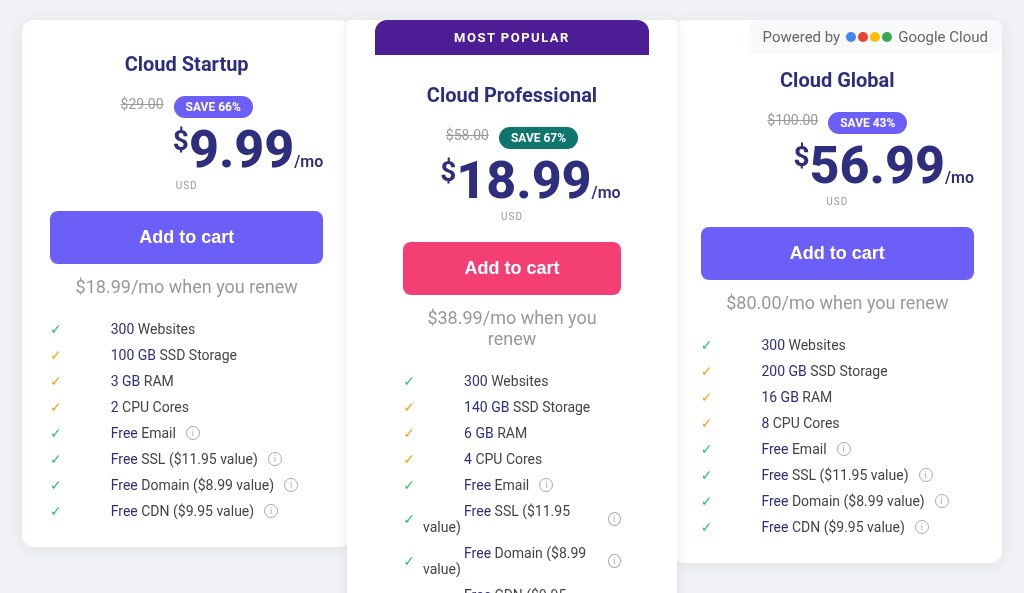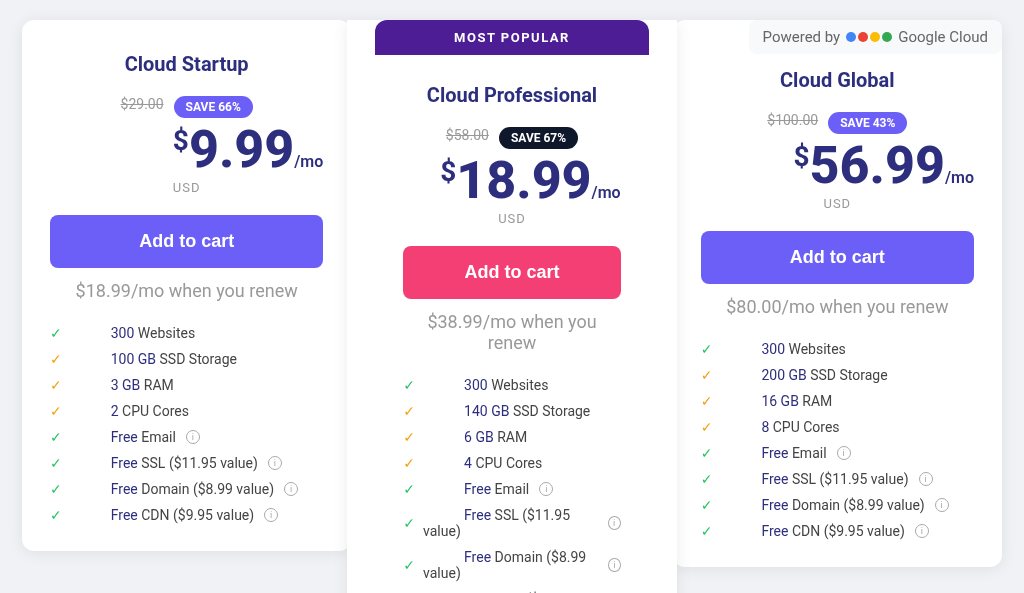--- a/index.html
+++ b/index.html
@@ -97,21 +97,21 @@
     }
     .save-badge {
       background: #6c5ff7;
       color: #fff;
       border-radius: 20px;
       padding: 4px 12px;
       font-size: 12px;
       font-weight: 700;
     }
     .save-badge.pink {
-      background: #0f172a;
+      background: #0f766e;
     }
     .main-price {
       text-align: right;
       margin-bottom: 4px;
       color: #2d2f7e;
     }
     .main-price .currency {
       font-size: 28px;
       font-weight: 700;
       vertical-align: top;
@@ -121,21 +121,21 @@
       font-size: 52px;
       font-weight: 800;
       line-height: 1;
     }
     .main-price .period {
       font-size: 16px;
       font-weight: 600;
     }
     .currency-label {
       text-align: center;
-      font-size: 13px;
+      font-size: 10px;
       color: #999;
       margin-bottom: 20px;
       letter-spacing: 1px;
     }
     .add-to-cart-btn {
       display: block;
       width: 100%;
       padding: 16px;
       border: none;
       border-radius: 8px;

